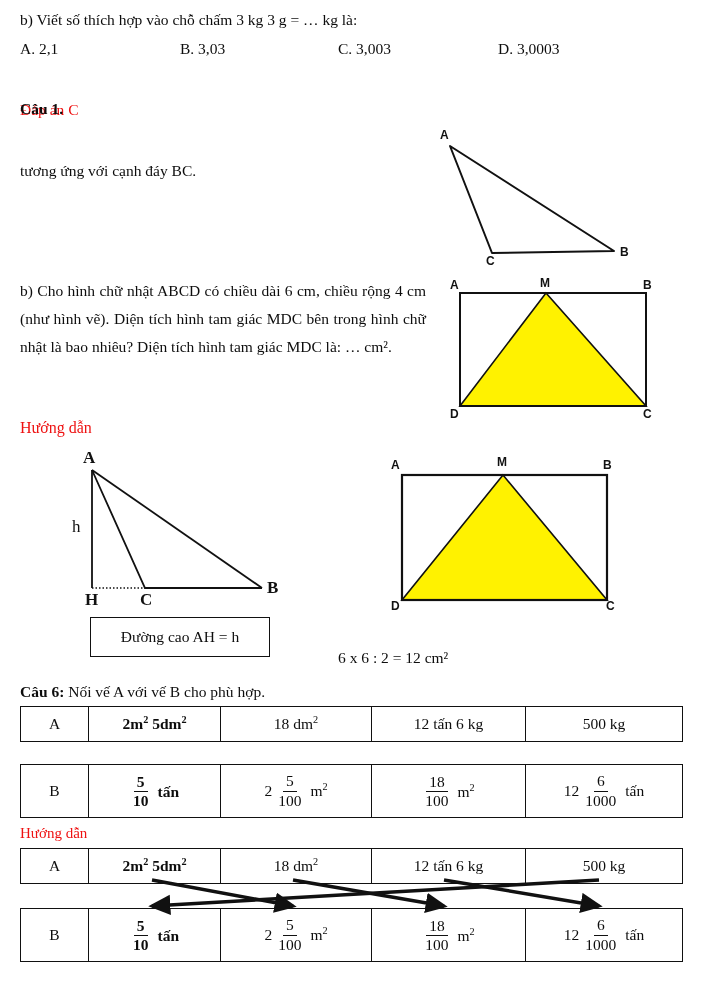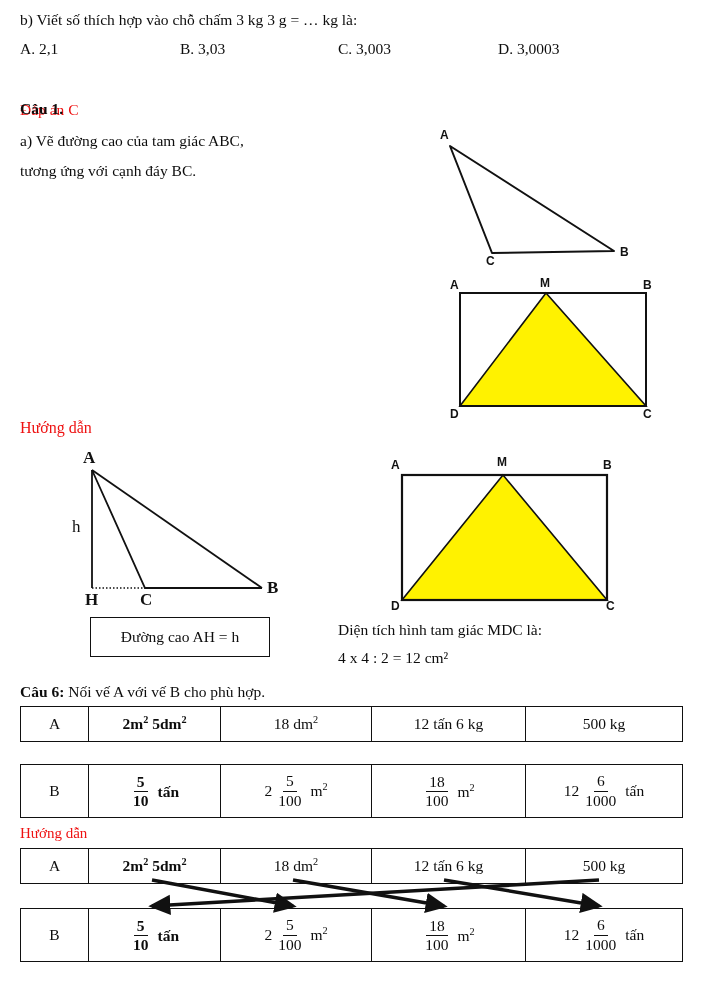--- a/index.html
+++ b/index.html
@@ -94,32 +94,32 @@
     <span class="a">A. 2,1</span>
     <span class="b">B. 3,03</span>
     <span class="c">C. 3,003</span>
     <span class="d">D. 3,0003</span>
   </div>
 
   <div class="tline red" style="left:20px; top:70px;margin-top:32px;">Đáp án C</div>
 
   <div class="tline bold" style="left:20px; top:101px;">Câu 1.</div>
 
-  <div class="tline" style="left:20px; top:133px;">a) Vẽ đường cao của tam giác ABC,</div>
   <div class="tline" style="left:20px; top:163px;">tương ứng với cạnh đáy BC.</div>
 
   <div class="fig" style="left:420px; top:128px; width:230px; height:145px;">
     <svg width="230" height="145" viewBox="0 0 230 145">
       <polygon points="30,18 72,125 194,123" fill="none" stroke="#111" stroke-width="2" stroke-linejoin="round"></polygon>
     </svg>
     <span class="lbl" style="left:20px; top:0px;">A</span>
     <span class="lbl" style="left:66px; top:126px;">C</span>
     <span class="lbl" style="left:200px; top:117px;">B</span>
   </div>
 
+  <div class="para" style="left:20px; top:277px; width:406px;">b) Cho hình chữ nhật ABCD có chiều dài 6 cm, chiều rộng 4 cm (như hình vẽ). Diện tích hình tam giác MDC bên trong hình chữ nhật là bao nhiêu? Diện tích hình tam giác MDC là: … cm².</div>
 
   <div class="fig" style="left:440px; top:274px; width:225px; height:150px;">
     <svg width="225" height="150" viewBox="0 0 225 150">
       <polygon points="106,19 20,132 206,132" fill="#FFF200" stroke="#111" stroke-width="1.6"></polygon>
       <rect x="20" y="19" width="186" height="113" fill="none" stroke="#111" stroke-width="2"></rect>
     </svg>
     <span class="lbl" style="left:10px; top:4px;">A</span>
     <span class="lbl" style="left:100px; top:2px;">M</span>
     <span class="lbl" style="left:203px; top:4px;">B</span>
     <span class="lbl" style="left:10px; top:133px;">D</span>
@@ -154,22 +154,21 @@
       <polygon points="128,25 27,150 232,150" fill="#FFF200" stroke="#111" stroke-width="1.6"></polygon>
       <rect x="27" y="25" width="205" height="125" fill="none" stroke="#111" stroke-width="2.2"></rect>
     </svg>
     <span class="lbl" style="left:16px; top:8px;">A</span>
     <span class="lbl" style="left:122px; top:5px;">M</span>
     <span class="lbl" style="left:228px; top:8px;">B</span>
     <span class="lbl" style="left:16px; top:149px;">D</span>
     <span class="lbl" style="left:231px; top:149px;">C</span>
   </div>
 
-  <div class="tline" style="left:338px; top:622px;">Diện tích hình tam giác MDC là:</div>
-  <div class="tline" style="left:338px; top:650px;">4 x 4 : 2 = 12 cm²</div>
+  <div class="tline" style="left:338px; top:650px;">6 x 6 : 2 = 12 cm²</div>
 
   <div class="tline" style="left:20px; top:684px;">
     <span class="bold">Câu 6:</span><span> Nối vế A với vế B cho phù hợp.</span>
   </div>
 
   <table class="mtable" style="top:706px;">
     <tbody>
         <tr>
       <td class="c0">A</td>
       <td class="c1">2m<sup>2</sup> 5dm<sup>2</sup></td>

